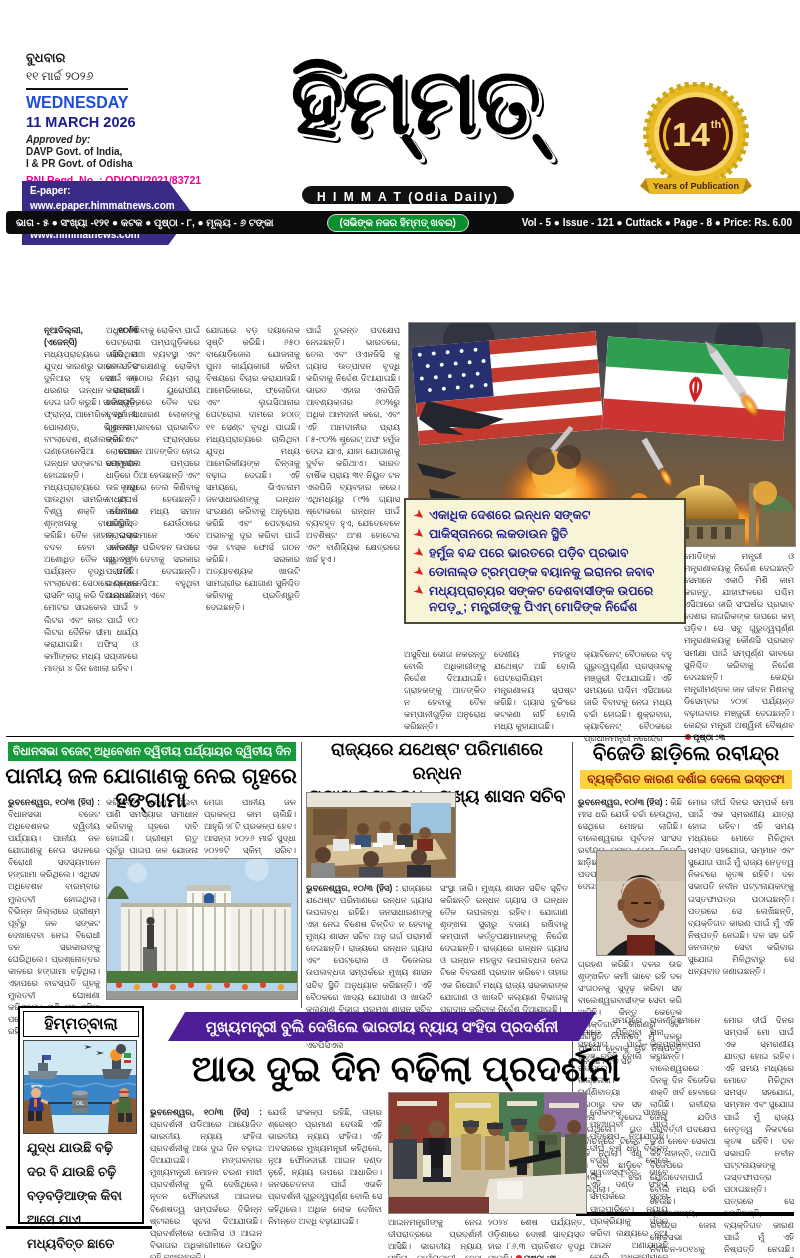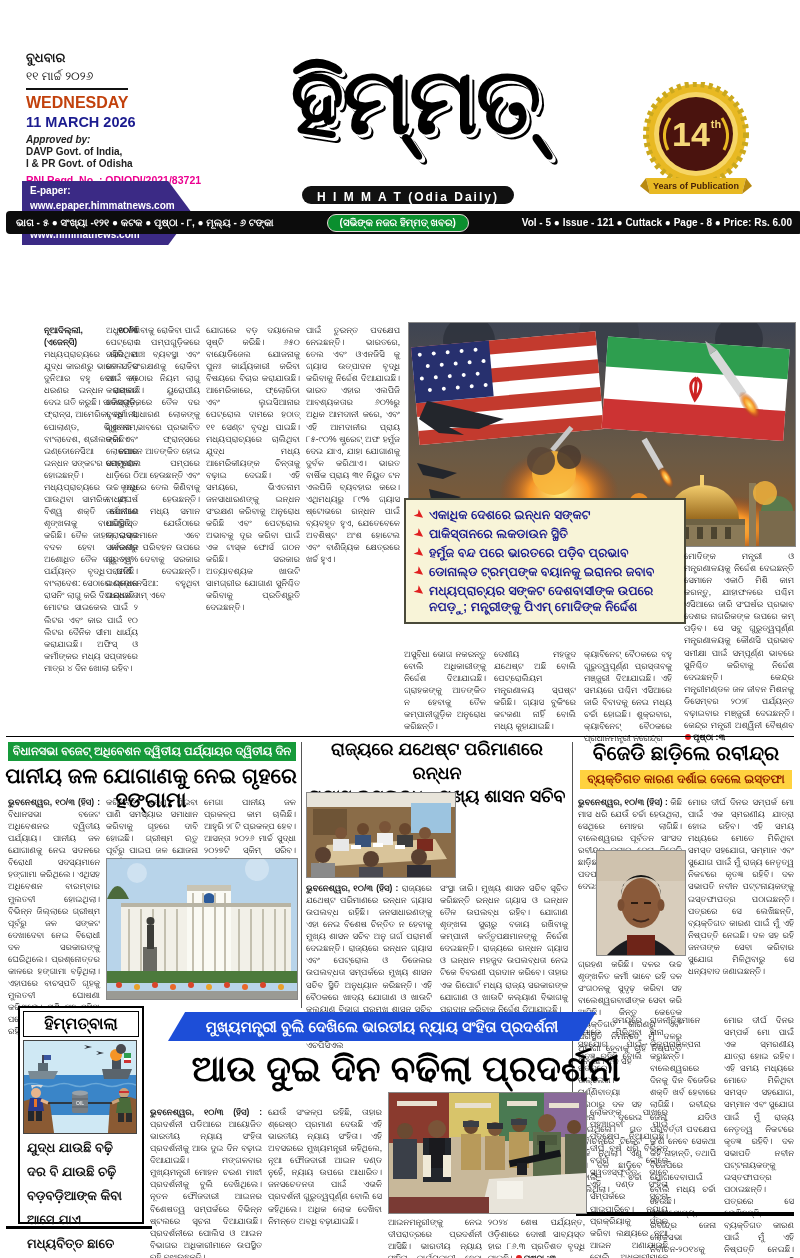--- a/index.html
+++ b/index.html
@@ -7,21 +7,21 @@
         font-family:"Liberation Sans","DejaVu Sans",sans-serif;overflow:hidden;color:#111;}
   .abs{position:absolute;}
   .bodytxt{font-size:8.5px;line-height:1.42;text-align:justify;color:#1a1a1a;word-break:break-word;}
   .dl{font-weight:bold;}
   .rule-h{background:#000;}
   .rule-v{background:#555;width:1px;}
   
   .odia-day{font-size:13px;font-weight:bold;color:#111;}
   .odia-date{font-size:12px;color:#111;margin-top:3px;}
   .hdr-line{width:102px;height:0;border-bottom:2px solid #111;margin:5px 0 4px 0;}
-  .eng-day{font-size:16px;font-weight:bold;color:#c2410c;}
+  .eng-day{font-size:16px;font-weight:bold;color:#1d4ed8;}
   .eng-date{font-size:14.5px;font-weight:bold;color:#1b1b8f;margin-top:2px;}
   .approved{font-size:10px;font-weight:bold;font-style:italic;color:#222;margin-top:4px;}
   .approved-l{font-size:10px;font-weight:bold;color:#222;margin-top:1px;}
   .rni{font-size:10.5px;font-weight:bold;color:#ec0090;margin-top:9px;}
   .purple-banner{background:#3b2a85;color:#fff;font-size:10px;font-weight:bold;
         padding:3px 14px 3px 8px;clip-path:polygon(0 0,86% 0,100% 50%,86% 100%,0 100%);line-height:1.45;}
   .masthead{font-size:92px;font-weight:bold;color:#000;letter-spacing:-2px;line-height:1;
         text-shadow:3px 3px 0 #fff,5px 5px 0 #000;white-space:nowrap;}
   .mast-bar{background:#111;color:#fff;border-radius:12px;font-size:12px;font-weight:bold;
         letter-spacing:2px;text-align:center;line-height:23px;height:18px;}
@@ -48,21 +48,21 @@
   .headline-gas{font-size:17.5px;font-weight:800;color:#000;text-align:center;line-height:1.35;}
   .headline-jena{font-size:20px;font-weight:800;color:#000;text-align:center;}
   .yellow-sub{background:#ffd23f;color:#8b1a00;font-size:12px;font-weight:bold;text-align:center;
         line-height:19px;height:19px;}
   
   .cartoon-box{border:2px solid #000;background:#fff;}
   .cartoon-title{font-size:16px;font-weight:800;color:#000;text-align:center;border:1.5px solid #000;
         margin:3px;line-height:24px;}
   .verse{font-size:13px;color:#111;line-height:1.85;padding:2px 0 0 7px;font-weight:bold;}
   .verse-sign{text-align:right;padding-right:8px;font-weight:bold;font-size:8.5px;margin-top:2px;}
-  .orange-kicker{background:#1d4ed8;color:#fff;font-size:15px;font-weight:bold;text-align:center;
+  .orange-kicker{background:#4c1d95;color:#fff;font-size:15px;font-weight:bold;text-align:center;
         line-height:29px;height:29px;clip-path:polygon(4% 0,100% 0,96% 100%,0 100%);}
   .headline-xl{font-size:36px;font-weight:800;color:#000;text-align:center;letter-spacing:0;}
   .photo{border:1px solid #888;}
 </style>
 </head>
 <body>
 
 <div class="page">
 
   <div class="abs" style="left:26px;top:50px;width:180px;">

